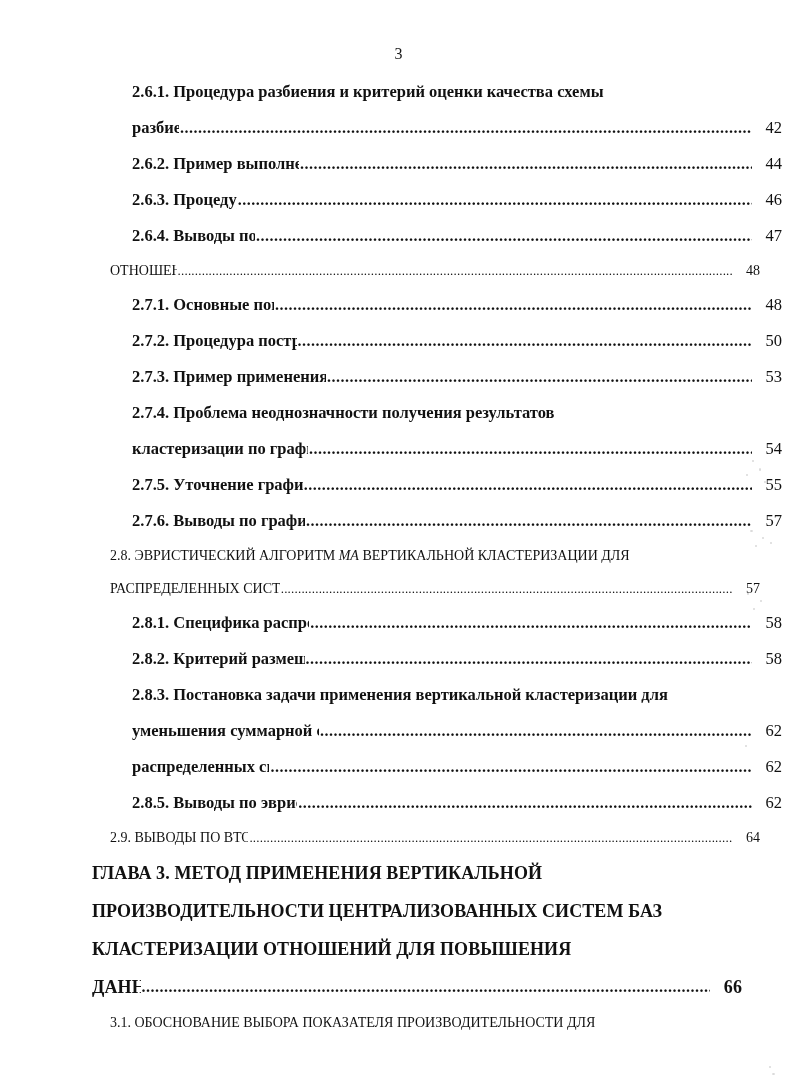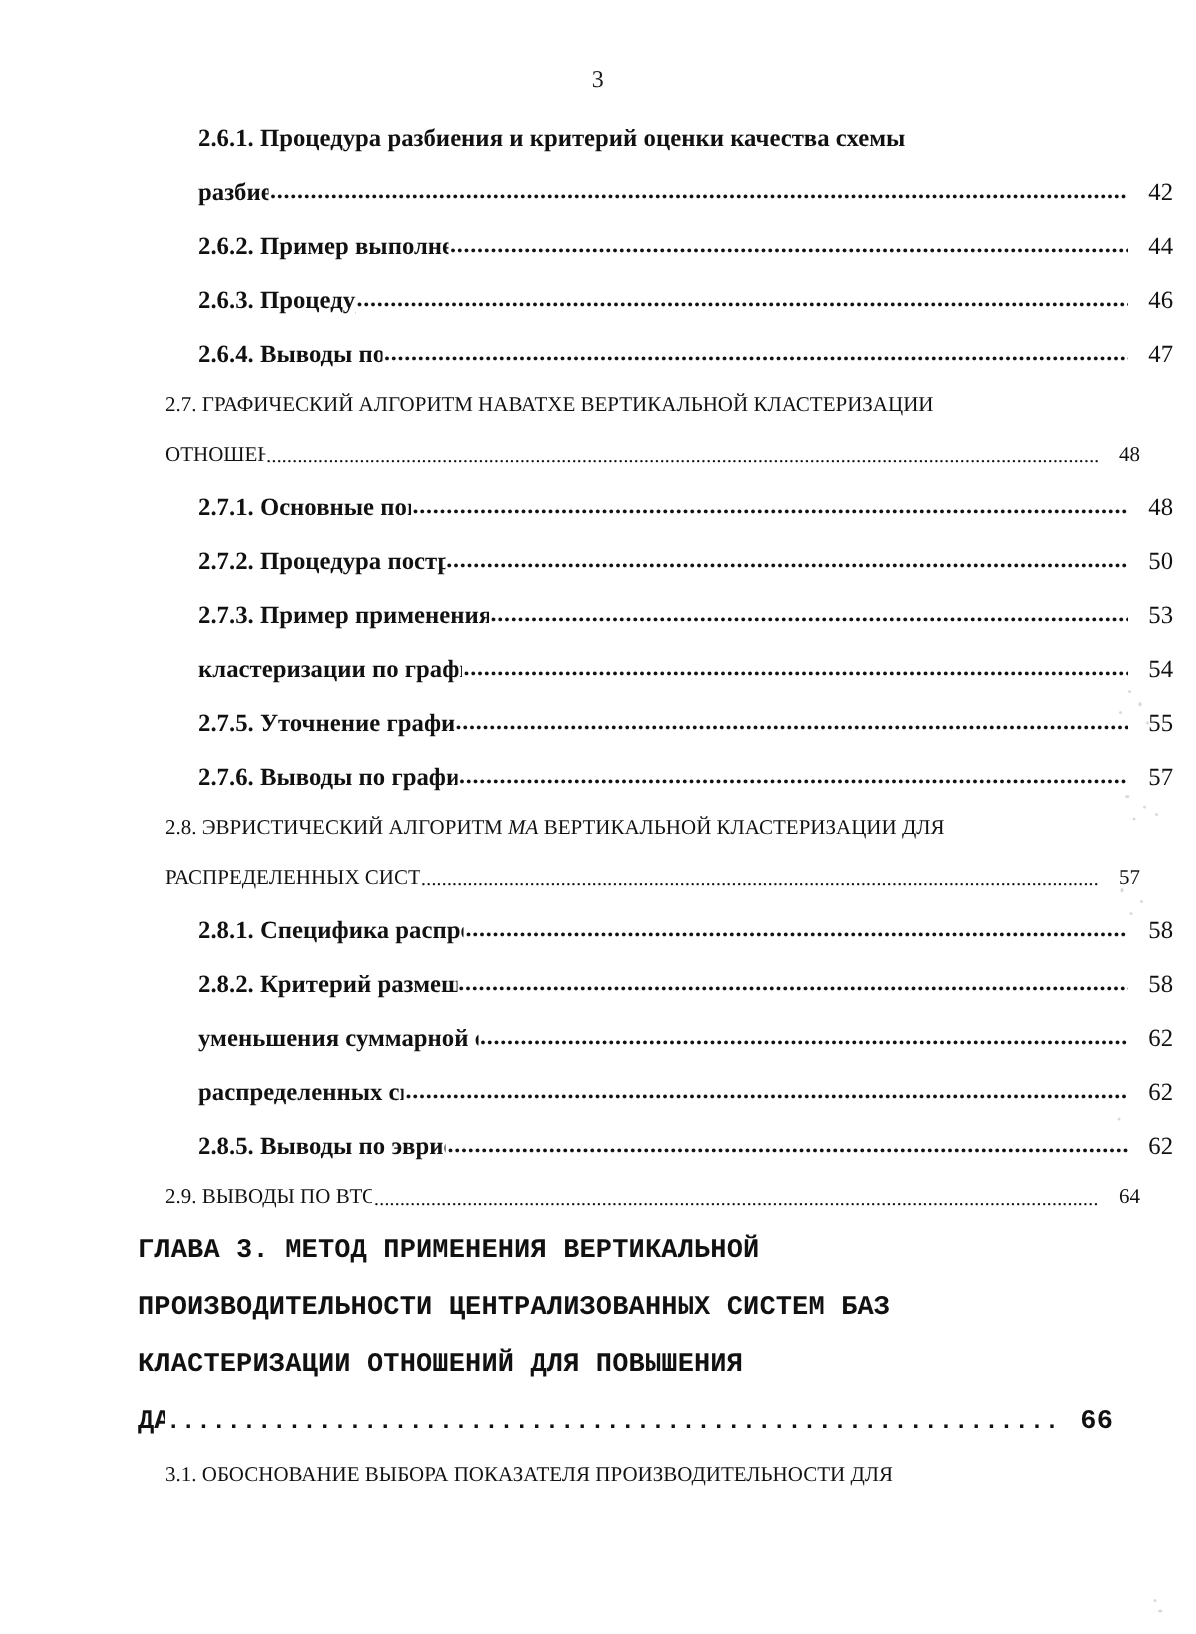--- a/index.html
+++ b/index.html
@@ -95,21 +95,20 @@
   .lvl2 .leader { font-size: 13px; letter-spacing: 0.2px; }
   .lvl2 .pg { min-width: 24px; font-weight: normal; }
 
   
   .lvl1 {
     font-size: 18px;
     line-height: 38px;
     font-weight: bold;
     padding-left: 0;
     letter-spacing: 0.1px;
-    font-family: Liberation Mono, monospace;
   }
   .lvl1 .leader { font-weight: bold; font-size: 16px; }
   .lvl1 .pg { min-width: 28px; font-weight: bold; }
 
   .ital { font-style: italic; }
 
   
   .speck {
     position: absolute;
     background: #b9b9b9;
@@ -150,23 +149,20 @@
         </div>
       </div>
       <div class="entry lvl3">
         <div class="line">
           <span class="txt">2.6.4. Выводы по алгоритму BVP</span>
           <span class="leader">............................................................................................................................................................................................................................</span>
           <span class="pg">47</span>
         </div>
       </div>
       <div class="entry lvl2">
-        <div class="line cont">
-          <span class="txt">2.7. ГРАФИЧЕСКИЙ АЛГОРИТМ НАВАТХЕ ВЕРТИКАЛЬНОЙ КЛАСТЕРИЗАЦИИ</span>
-        </div>
         <div class="line">
           <span class="txt">ОТНОШЕНИЯ</span>
           <span class="leader">............................................................................................................................................................................................................................</span>
           <span class="pg">48</span>
         </div>
       </div>
       <div class="entry lvl3">
         <div class="line">
           <span class="txt">2.7.1. Основные понятия и обозначения</span>
           <span class="leader">............................................................................................................................................................................................................................</span>
@@ -181,20 +177,23 @@
         </div>
       </div>
       <div class="entry lvl3">
         <div class="line">
           <span class="txt">2.7.3. Пример применения графического алгоритма Наватхе</span>
           <span class="leader">............................................................................................................................................................................................................................</span>
           <span class="pg">53</span>
         </div>
       </div>
       <div class="entry lvl3">
+        <div class="line cont">
+          <span class="txt">2.7.4. Проблема неоднозначности получения результатов</span>
+        </div>
         <div class="line">
           <span class="txt">кластеризации по графическому алгоритму Наватхе</span>
           <span class="leader">............................................................................................................................................................................................................................</span>
           <span class="pg">54</span>
         </div>
       </div>
       <div class="entry lvl3">
         <div class="line">
           <span class="txt">2.7.5. Уточнение графического алгоритма Наватхе</span>
           <span class="leader">............................................................................................................................................................................................................................</span>
@@ -226,20 +225,23 @@
         </div>
       </div>
       <div class="entry lvl3">
         <div class="line">
           <span class="txt">2.8.2. Критерий размещения атрибутов на серверах</span>
           <span class="leader">............................................................................................................................................................................................................................</span>
           <span class="pg">58</span>
         </div>
       </div>
       <div class="entry lvl3">
+        <div class="line cont">
+          <span class="txt">2.8.3. Постановка задачи применения вертикальной кластеризации для</span>
+        </div>
         <div class="line">
           <span class="txt">уменьшения суммарной стоимости доступов к атрибутам</span>
           <span class="leader">............................................................................................................................................................................................................................</span>
           <span class="pg">62</span>
         </div>
       </div>
       <div class="entry lvl3">
         <div class="line">
           <span class="txt">распределенных системах баз данных</span>
           <span class="leader">............................................................................................................................................................................................................................</span>

